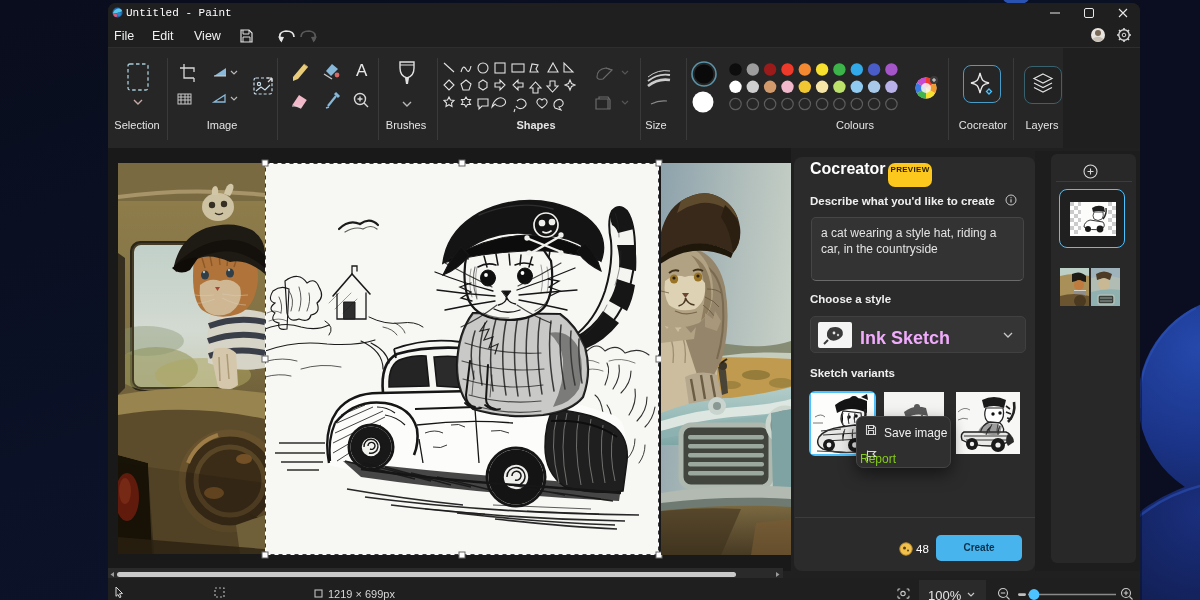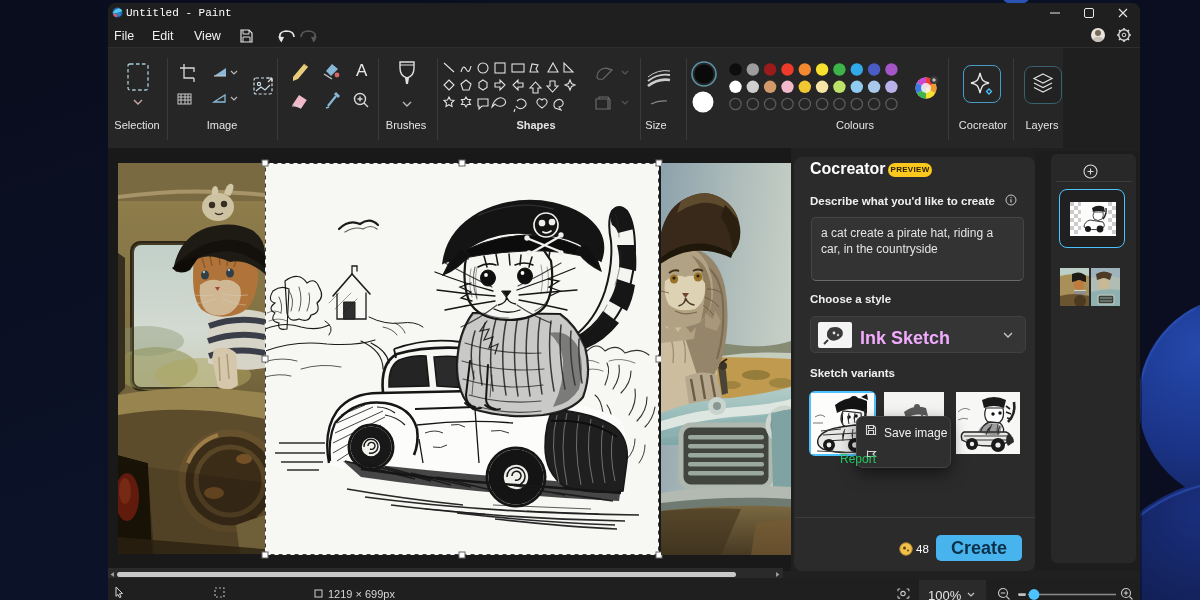--- a/index.html
+++ b/index.html
@@ -651,27 +651,27 @@
     <path d="M0 330 Q65 320 130 324 L130 346 Q65 342 0 350 Z" fill="#b2bab2"></path>
     <path d="M0 340 Q65 332 130 336 L130 346 Q65 342 0 350 Z" fill="#6e7a72"></path>
 
     <path d="M0 348 Q65 340 130 344 L130 392 L0 392 Z" fill="url(#rgnd)"></path>
     <path d="M0 348 Q40 344 80 346 L60 392 L0 392 Z" fill="#3c301c" opacity=".55"></path>
     <path d="M95 360 L130 356 L130 392 L90 392 Z" fill="#7a5c34" opacity=".6"></path>
   </svg>
 
   <div id="panel" class="abs"></div>
   <div class="abs" style="left:702px;top:157px;color:#fff;font-size:16px;font-weight:700;">Cocreator</div>
-  <div class="abs" style="left:780px;top:160px;width:44px;height:14px;background:#fdc81e;border-radius:7px;color:#2a2000;font-size:8px;font-weight:700;text-align:center;line-height:14px;letter-spacing:.3px;">PREVIEW</div>
+  <div class="abs" style="left:780px;top:160px;width:44px;height:24px;background:#fdc81e;border-radius:7px;color:#2a2000;font-size:8px;font-weight:700;text-align:center;line-height:14px;letter-spacing:.3px;">PREVIEW</div>
   <div class="abs" style="left:702px;top:192px;color:#f0f0f0;font-size:11.5px;font-weight:600;">Describe what you'd like to create</div>
   <svg class="abs" style="left:897px;top:191px;width:12px;height:12px" viewBox="0 0 12 12">
     <circle cx="6" cy="6" r="5" fill="none" stroke="#c8c8c8" stroke-width="1"></circle>
     <path d="M6 5.2 v3.2 M6 3.2 v1" stroke="#c8c8c8" stroke-width="1.2"></path>
   </svg>
-  <div class="abs" style="left:703px;top:214px;width:213px;height:64px;background:#333333;border:1px solid #464646;border-bottom-color:#6a6a6a;border-radius:5px;color:#e4e4e4;font-size:12px;line-height:16px;padding:7px 9px;">a cat create a pirate hat, riding a car, in the countryside</div>
+  <div class="abs" style="left:703px;top:214px;width:213px;height:64px;background:#333333;border:1px solid #464646;border-bottom-color:#6a6a6a;border-radius:5px;color:#e4e4e4;font-size:12px;line-height:16px;padding:7px 9px;">a cat wearing a style hat, riding a car, in the countryside</div>
   <div class="abs" style="left:702px;top:290px;color:#f0f0f0;font-size:11.5px;font-weight:600;">Choose a style</div>
   <div class="abs" style="left:702px;top:313px;width:216px;height:37px;background:#353535;border:1px solid #404040;border-radius:5px;"></div>
   <div class="abs" style="left:710px;top:319px;width:34px;height:26px;background:#f4f4f4;border-radius:2px;"></div>
   <svg class="abs" style="left:710px;top:319px;width:34px;height:26px" viewBox="0 0 34 26">
     <path d="M12 6 q8 -3 12 2 q3 5 -3 9 q-7 4 -11 -1 q-3 -5 2 -10" fill="#3a3a3a"></path>
     <circle cx="16" cy="11" r="1.4" fill="#e8e8e8"></circle>
       <circle cx="20" cy="13" r="1.2" fill="#c8c8c8"></circle>
     <path d="M10 18 l-4 4" stroke="#3a3a3a" stroke-width="2"></path>
   </svg>
   <div class="abs" style="left:752px;top:325px;color:#f0abfc;font-size:18px;font-weight:600;">Ink Sketch</div>
@@ -735,31 +735,31 @@
   </svg>
 
   <div class="abs" style="left:748px;top:413px;width:95px;height:52px;background:#2f2f2f;border:1px solid #454545;border-radius:7px;box-shadow:0 6px 16px rgba(0,0,0,.5);"></div>
   <svg class="abs" style="left:756px;top:420px;width:14px;height:14px" viewBox="0 0 14 14">
     <path d="M2.5 2.5 h7 l2 2 v7 h-9 z M4.5 2.5 v3 h5 v-3 M4.5 11.5 v-4 h5 v4" fill="none" stroke="#d8d8d8" stroke-width="1.1"></path>
   </svg>
   <div class="abs" style="left:776px;top:423px;color:#f0f0f0;font-size:12px;">Save image</div>
   <svg class="abs" style="left:757px;top:446px;width:13px;height:14px" viewBox="0 0 13 14">
     <path d="M2.5 1.5 v11 M2.5 2.5 h8 l-2.5 2.5 2.5 2.5 h-8" fill="none" stroke="#d8d8d8" stroke-width="1.1"></path>
   </svg>
-  <div class="abs" style="left:732px;top:449px;color:#22c55e;font-size:12px;">Report</div>
+  <div class="abs" style="left:752px;top:449px;color:#84cc16;font-size:12px;">Report</div>
 
   <div class="abs" style="left:687px;top:514px;width:240px;height:1px;background:#3c3c3c;"></div>
   <svg class="abs" style="left:791px;top:539px;width:14px;height:14px" viewBox="0 0 14 14">
     <circle cx="7" cy="7" r="6.2" fill="#f2c14b"></circle>
     <circle cx="7" cy="7" r="6.2" fill="none" stroke="#c09030" stroke-width="1"></circle>
     <circle cx="5.5" cy="6" r="1.5" fill="#5a4010"></circle>
     <circle cx="9" cy="8.5" r="1" fill="#5a4010"></circle>
   </svg>
   <div class="abs" style="left:808px;top:540px;color:#fff;font-size:11.5px;">48</div>
-  <div class="abs" style="left:828px;top:532px;width:86px;height:26px;background:#47b4ee;border-radius:5px;color:#0b3048;font-size:18px;font-weight:700;text-align:center;line-height:26px;">Create</div>
+  <div class="abs" style="left:828px;top:532px;width:86px;height:26px;background:#47b4ee;border-radius:5px;color:#0b3048;font-size:10px;font-weight:700;text-align:center;line-height:26px;">Create</div>
 
   <div id="sidebar" class="abs"></div>
   <div id="sidebarin" class="abs"></div>
   <svg class="abs" style="left:975px;top:161px;width:15px;height:15px" viewBox="0 0 15 15">
     <circle cx="7.5" cy="7.5" r="6.5" fill="none" stroke="#d8d8d8" stroke-width="1.1"></circle>
     <path d="M7.5 4.5 v6 M4.5 7.5 h6" stroke="#d8d8d8" stroke-width="1.1"></path>
   </svg>
   <div class="abs" style="left:948px;top:178px;width:76px;height:1px;background:#3c3c3c;"></div>
   <div class="abs" style="left:951px;top:186px;width:66px;height:59px;border:1.5px solid #4cc2ff;border-radius:8px;background:#202020;"></div>
   <svg id="thumb1" class="abs" style="left:962px;top:199px;width:46px;height:34px" viewBox="0 0 46 34">

